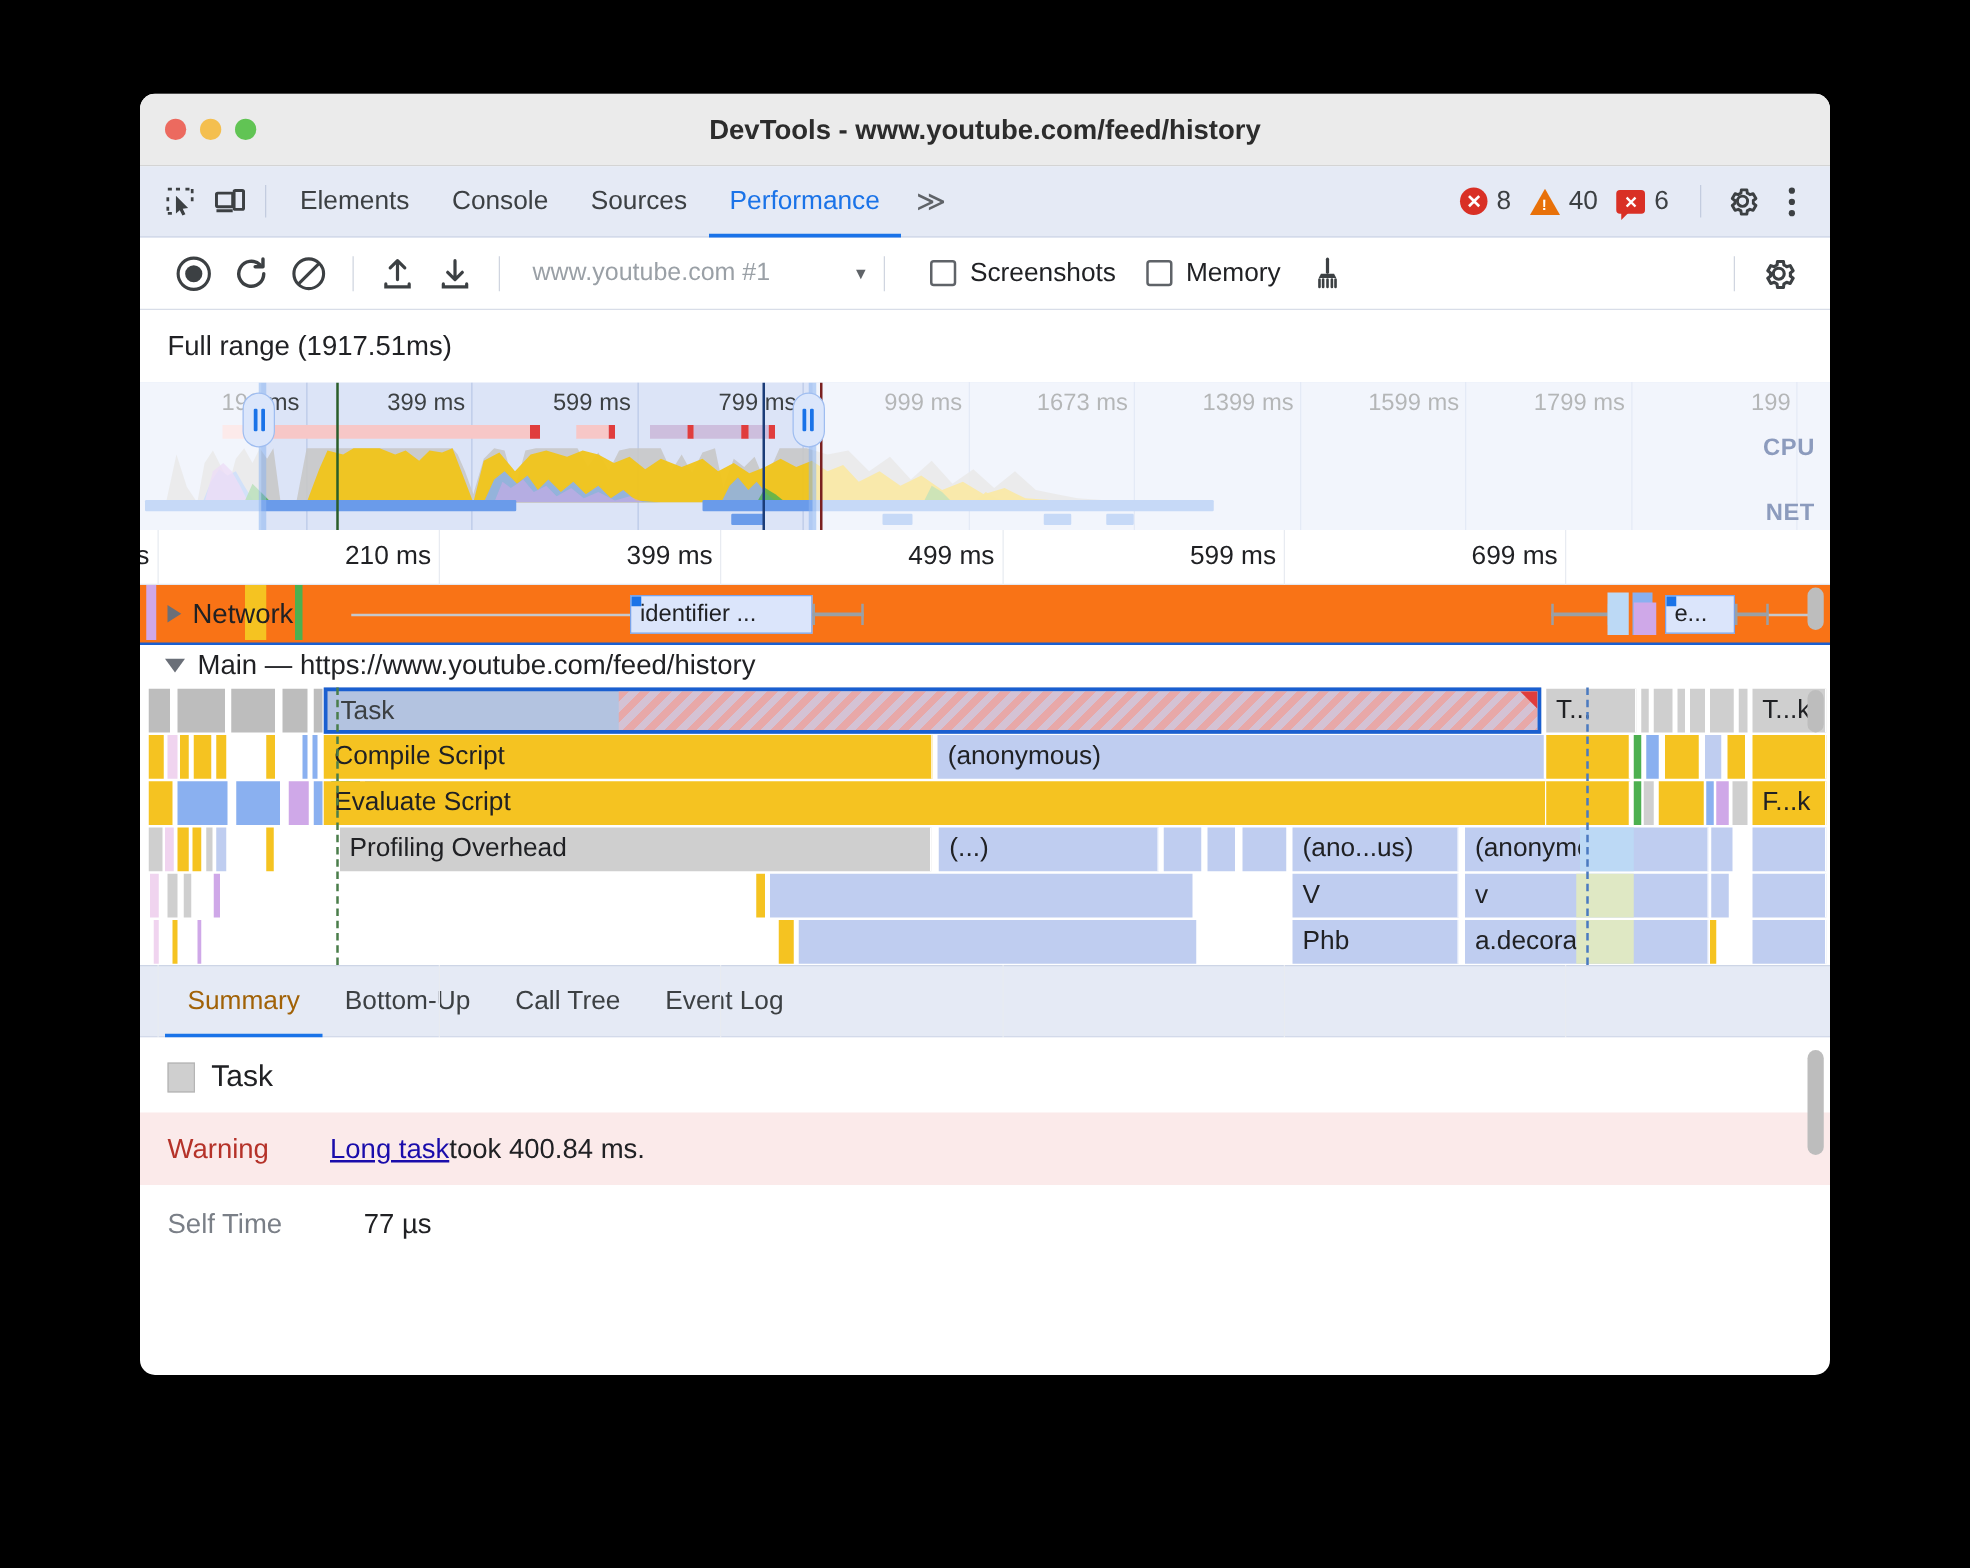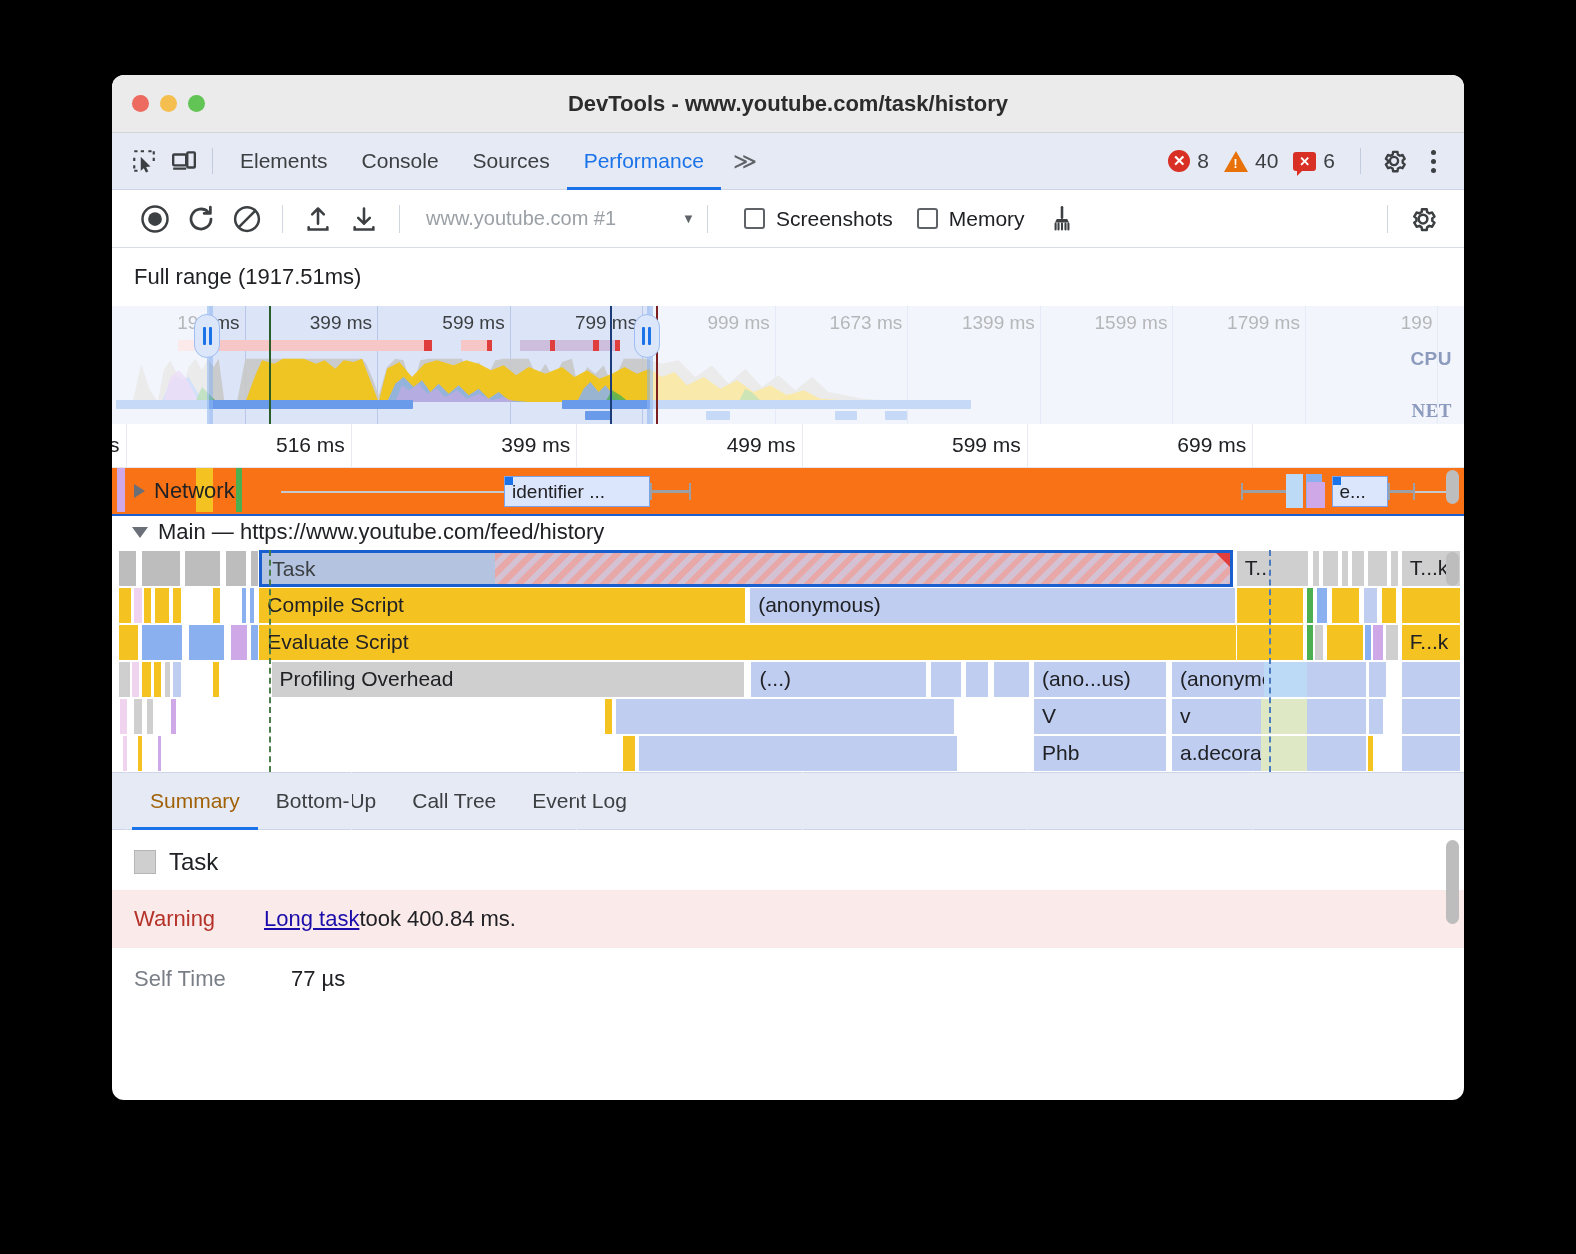--- a/index.html
+++ b/index.html
@@ -96,21 +96,21 @@
 
   
   .overview { position: relative; height: 118px; background: #dce4f7; overflow: hidden; }
   .ov-ticks { position: absolute; inset: 0; }
   .ov-tick { position: absolute; top: 0; bottom: 0; border-left: 1px solid #b9c7e8; }
   .ov-tick span { position: absolute; right: 6px; top: 6px; font-size: 19px; color: #3c4043; white-space: nowrap; }
   .cpu-label, .net-label {
     position: absolute; right: 12px; font-size: 19px; font-weight: bold; color: #8c9bbd; letter-spacing: .5px;
   }
   .cpu-label { top: 42px; }
-  .net-label { bottom: 2px; font-family: Liberation Serif, serif; }
+  .net-label { bottom: 2px; }
   .ov-frames { position: absolute; left: 0; right: 0; top: 34px; height: 11px; }
   .ovf { position: absolute; top: 0; height: 11px; background: #f7c7c7; }
   .ovf.dark { background: #e03d3d; }
   .ovf.mauve { background: #cdbedd; }
   .ov-cpu { position: absolute; left: 0; right: 0; top: 46px; height: 50px; }
   .ov-net { position: absolute; left: 0; right: 0; bottom: 0; height: 26px; }
   .netbar { position: absolute; height: 9px; background: #6a9bea; border-radius: 1px; }
   .ov-dim { position: absolute; top: 0; bottom: 0; background: rgba(255,255,255,.62); }
   .ov-handle {
     position: absolute; top: 8px; width: 26px; height: 44px; border-radius: 13px;
@@ -206,21 +206,21 @@
 <body>
 
 <div id="app">
 
   <div class="titlebar">
     <div class="lights">
       <div class="light red"></div>
       <div class="light yellow"></div>
       <div class="light green"></div>
     </div>
-    <div class="win-title">DevTools - www.youtube.com/task/history</div>
+    <div class="win-title">DevTools - www.youtube.com/feed/history</div>
   </div>
 
   <div class="tabstrip">
     <div class="tb-icon">
       <svg width="26" height="26" viewBox="0 0 24 24">
         <path d="M3 3h4M9 3h4M16 3h5v4M3 9v4M21 9v4" stroke="#3c4043" stroke-width="2" fill="none" stroke-dasharray="3 2"></path>
         <path d="M3 16v5h5" stroke="#3c4043" stroke-width="2" fill="none" stroke-dasharray="3 2"></path>
         <path d="M9 8l9 9-4 .6 2 4-2.2 1-2-4L9 21z" fill="#3c4043"></path>
       </svg>
     </div>
@@ -417,21 +417,21 @@
     <div class="cpu-label">CPU</div>
     <div class="net-label">NET</div>
   </div>
 
   <div class="ruler">
     <div id="rl-ticks">
         <div class="rl-tick" style="left: 1%;">
           <span>199 ms</span>
         </div>
         <div class="rl-tick" style="left: 17.6667%;">
-          <span>516 ms</span>
+          <span>210 ms</span>
         </div>
         <div class="rl-tick" style="left: 34.3333%;">
           <span>399 ms</span>
         </div>
         <div class="rl-tick" style="left: 51%;">
           <span>499 ms</span>
         </div>
         <div class="rl-tick" style="left: 67.6667%;">
           <span>599 ms</span>
         </div>

